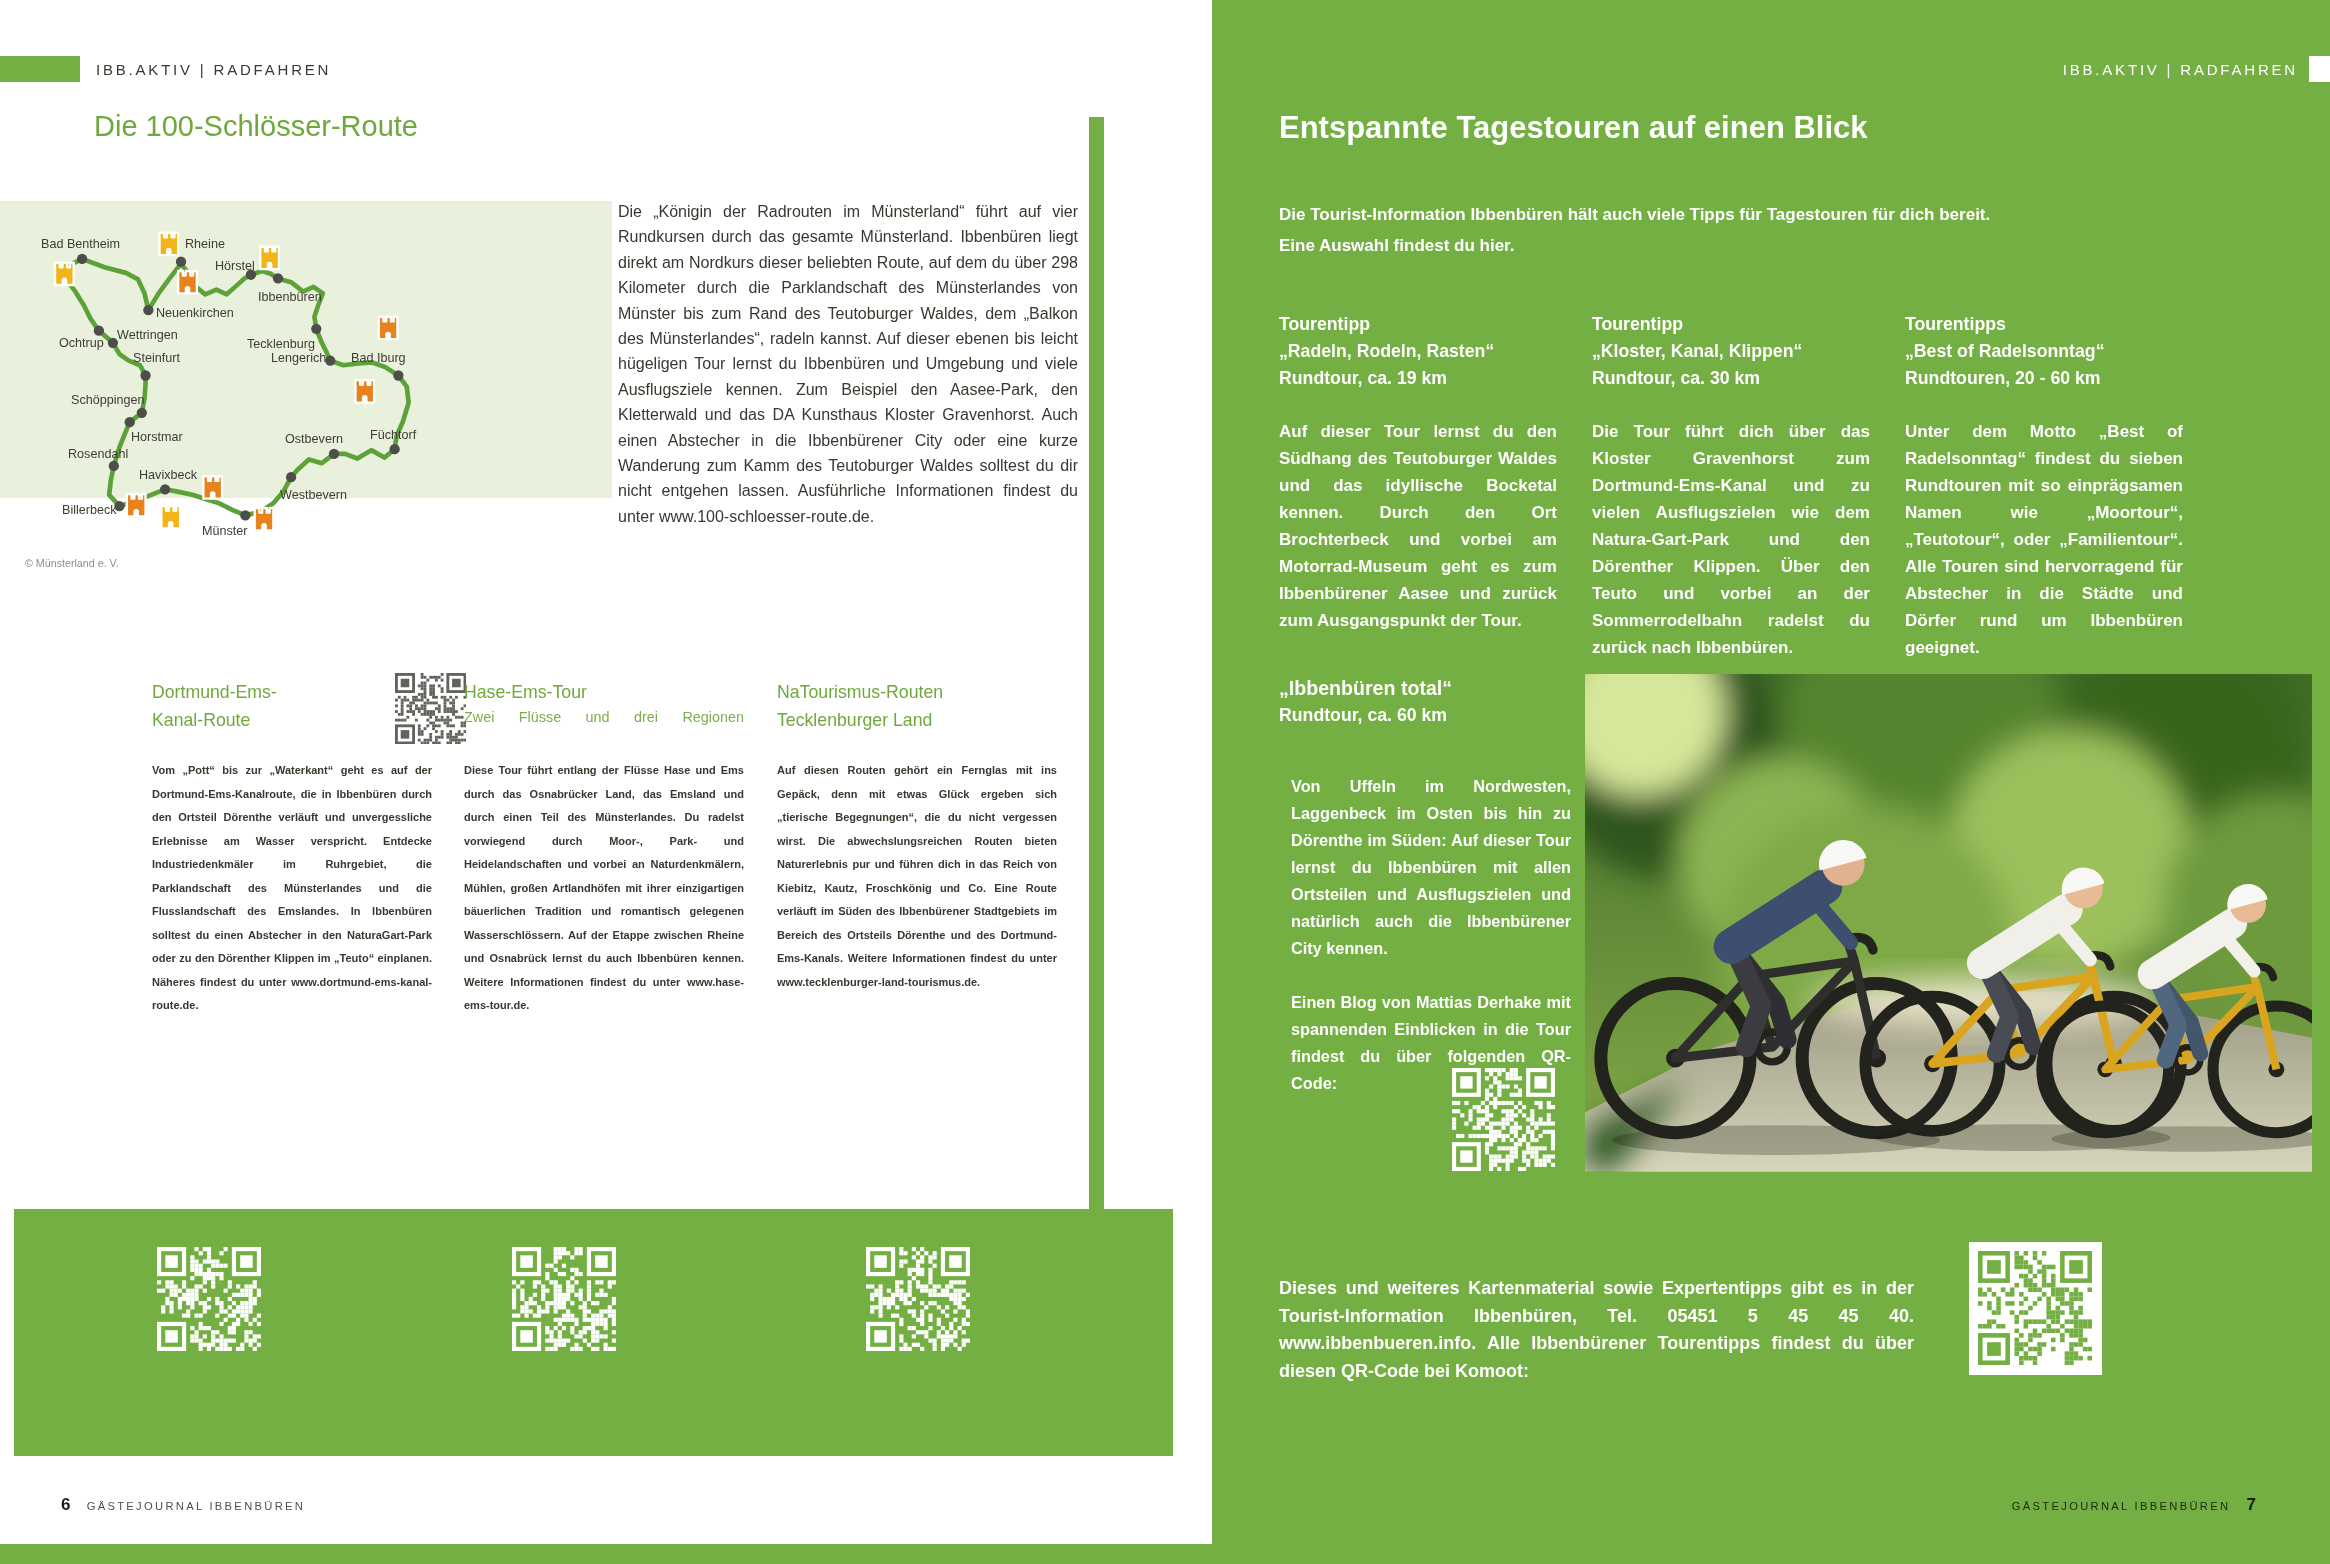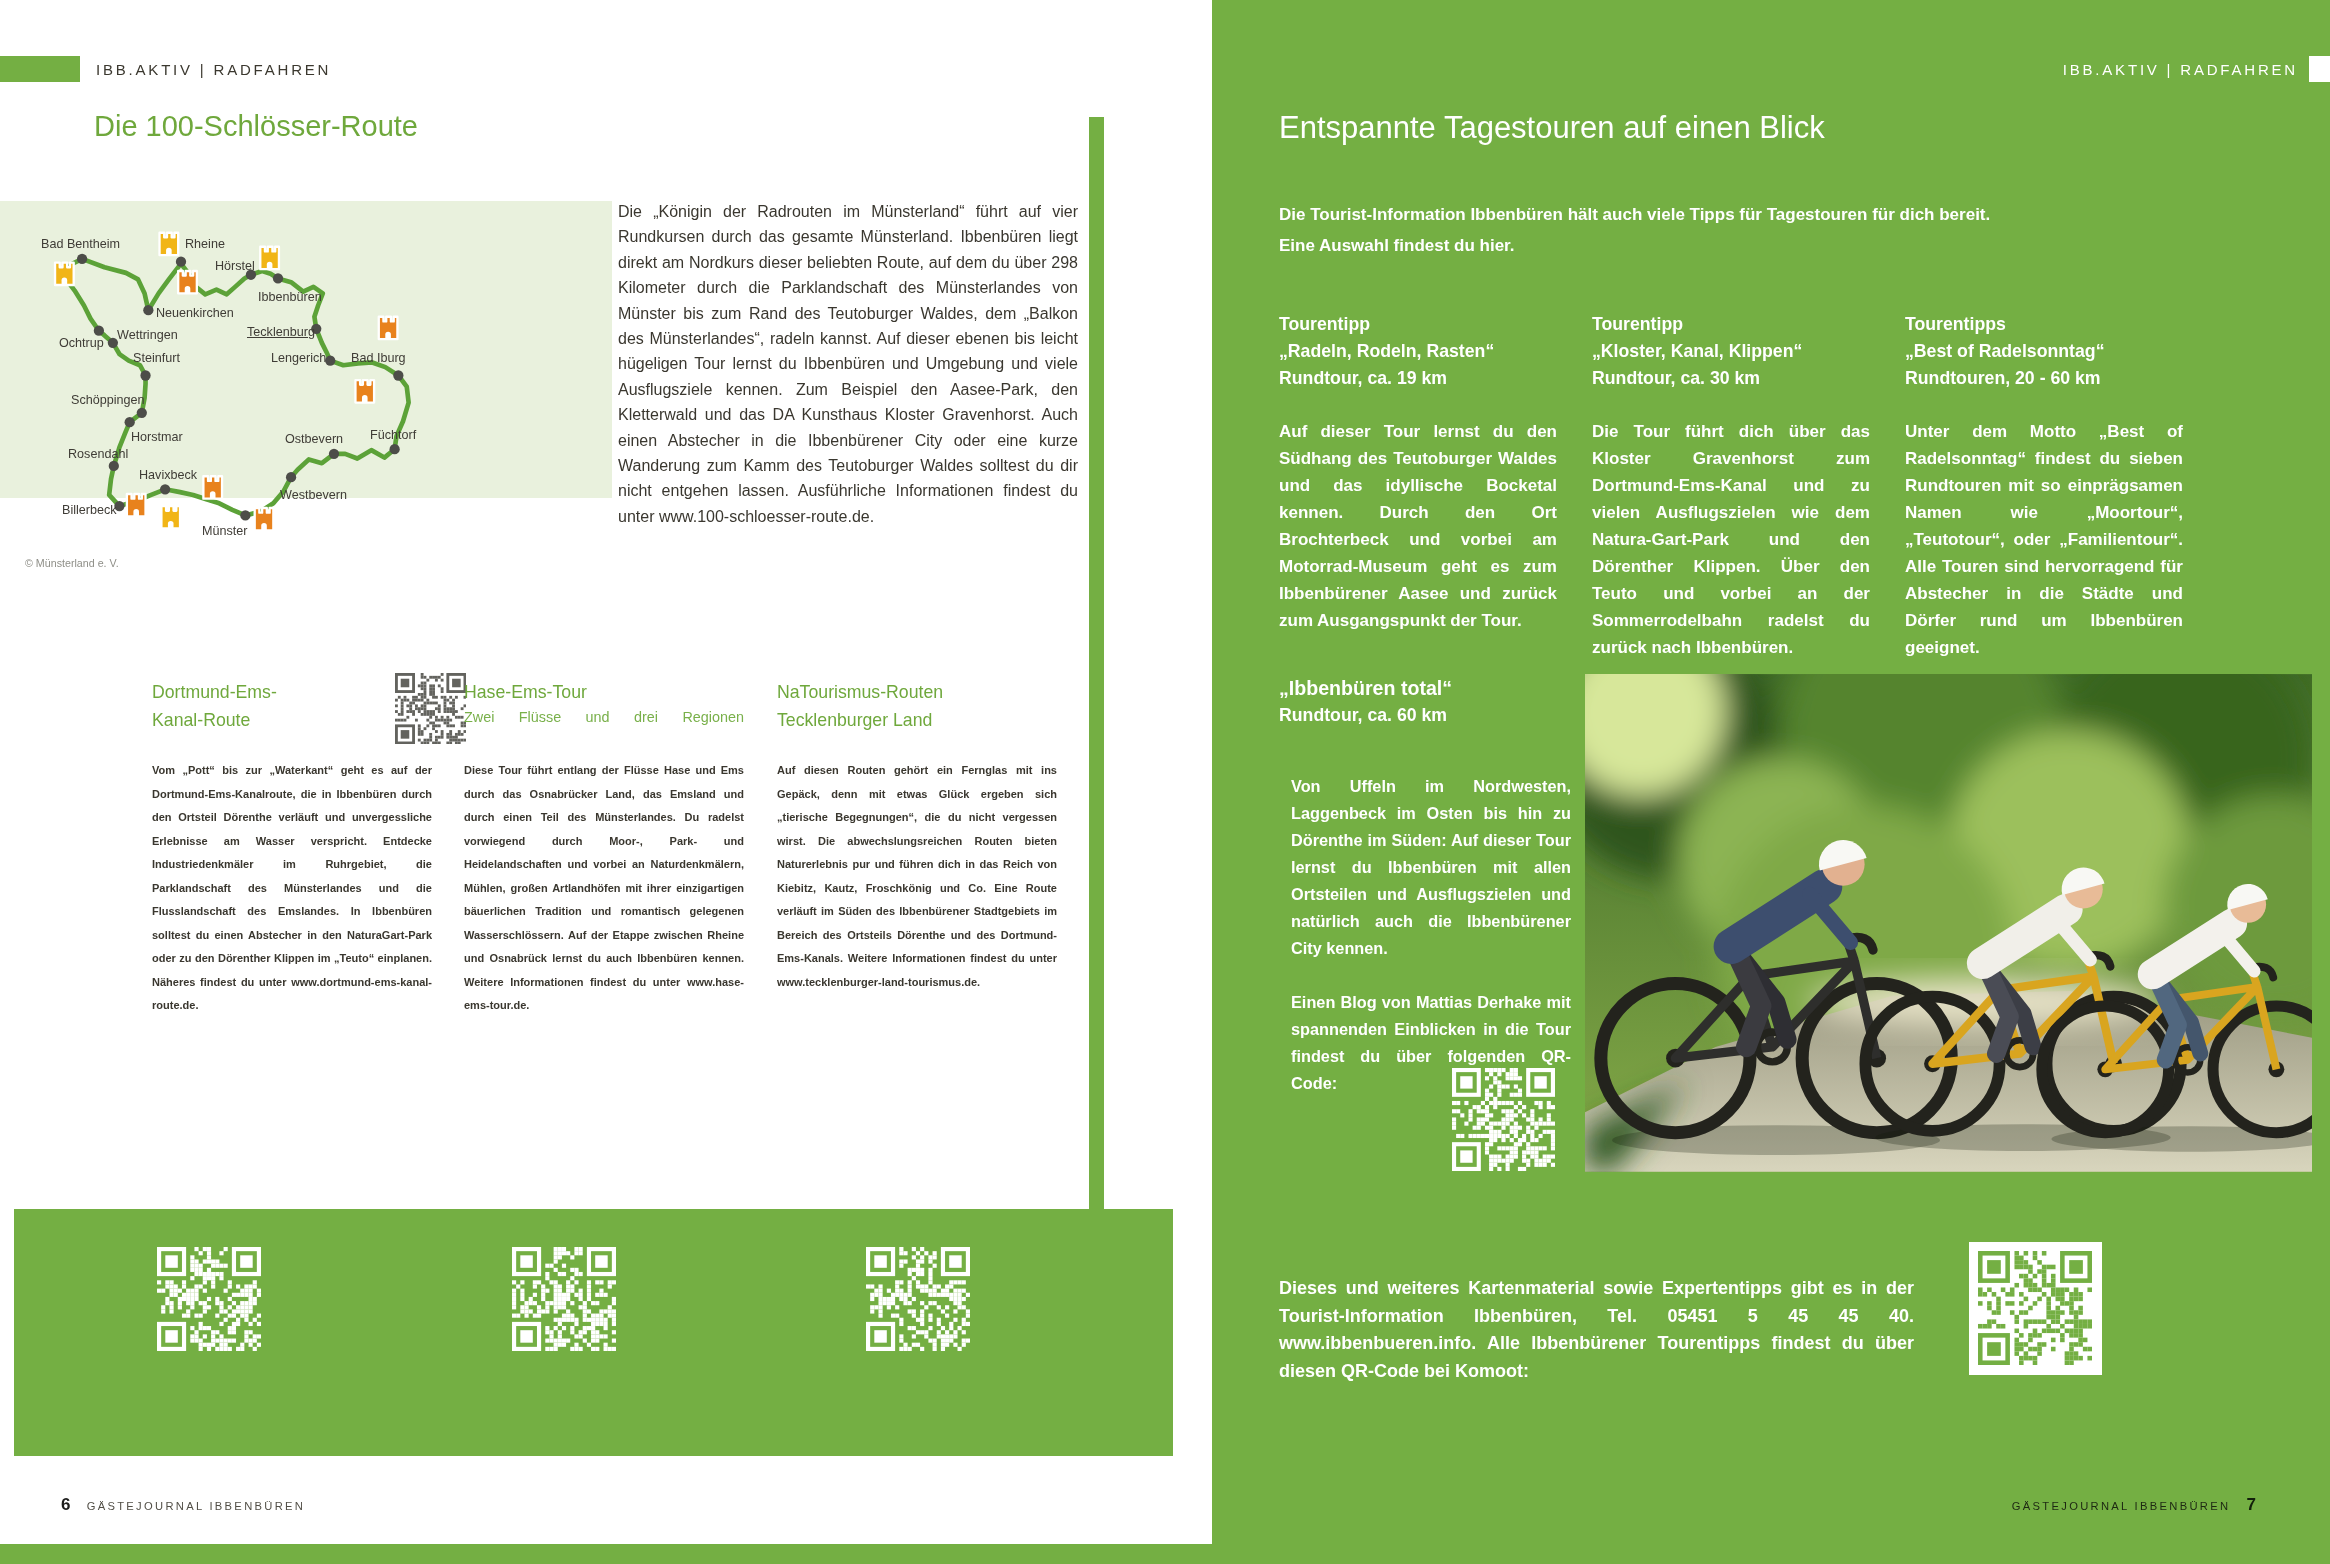--- a/index.html
+++ b/index.html
@@ -40,21 +40,21 @@
   .footer-left{left:61px;}
   .footer-right{left:1790px;width:466px;text-align:right;color:#1d2812;}
   .footer-right b{color:#12200b;}
 
   .bottom-strip{left:0;top:1544px;width:2331px;height:20.5px;background:#74af43;}
 
   
   .rp-bg{left:1212px;top:0;width:1119px;height:1564px;background:#74af43;}
   .rp-kicker{left:1212px;top:61px;width:1086px;text-align:right;color:#ffffff;}
   .rp-kicker-bar{left:2309px;top:56px;width:21.4px;height:26px;background:#ffffff;}
-  .rp-title{left:1279px;top:110px;font-size:31px;font-weight:400;color:#ffffff;}
+  .rp-title{left:1279px;top:110px;font-size:31px;font-weight:700;color:#ffffff;}
   .rp-sub{left:1279px;top:199px;font-size:17px;line-height:31px;font-weight:700;color:#ffffff;}
 
   .tip-head{top:311px;width:278px;font-size:17.7px;line-height:27px;font-weight:700;color:#ffffff;}
   .tip-body{top:418px;width:278px;font-size:17px;line-height:27px;font-weight:700;
             text-align:justify;color:#ffffff;margin:0;}
 
   .tt-title{left:1279px;top:677px;font-size:19.6px;font-weight:700;color:#ffffff;}
   .tt-sub{left:1279px;top:705px;font-size:17.7px;font-weight:700;color:#ffffff;}
   .tt-para{left:1279px;width:280px;font-size:16.3px;line-height:27px;font-weight:700;
            text-align:justify;color:#ffffff;margin:12px;}
@@ -355,21 +355,21 @@
           <rect x="2" y="20" width="3" height="3" fill="#63635e"></rect>
         </svg>
       </div>
   <div class="map-label" style="left: 41px; top: 36px;">Bad Bentheim</div>
       <div class="map-label" style="left: 185px; top: 36px;">Rheine</div>
       <div class="map-label" style="left: 215px; top: 58px;">Hörstel</div>
       <div class="map-label" style="left: 258px; top: 89px;">Ibbenbüren</div>
       <div class="map-label" style="left: 156px; top: 105px;">Neuenkirchen</div>
       <div class="map-label" style="left: 117px; top: 127px;">Wettringen</div>
       <div class="map-label" style="left: 59px; top: 135px;">Ochtrup</div>
-      <div class="map-label" style="left: 247px; top: 124px; text-decoration: underline;">Tecklenburg</div>
+      <div class="map-label" style="left: 247px; top: 136px;">Tecklenburg</div>
       <div class="map-label" style="left: 133px; top: 150px;">Steinfurt</div>
       <div class="map-label" style="left: 271px; top: 150px;">Lengerich</div>
       <div class="map-label" style="left: 351px; top: 150px; text-align: center;">Bad Iburg</div>
       <div class="map-label" style="left: 71px; top: 192px;">Schöppingen</div>
       <div class="map-label" style="left: 131px; top: 229px;">Horstmar</div>
       <div class="map-label" style="left: 68px; top: 246px;">Rosendahl</div>
       <div class="map-label" style="left: 139px; top: 267px;">Havixbeck</div>
       <div class="map-label" style="left: 62px; top: 302px;">Billerbeck</div>
       <div class="map-label" style="left: 202px; top: 323px;">Münster</div>
       <div class="map-label" style="left: 280px; top: 287px;">Westbevern</div>

